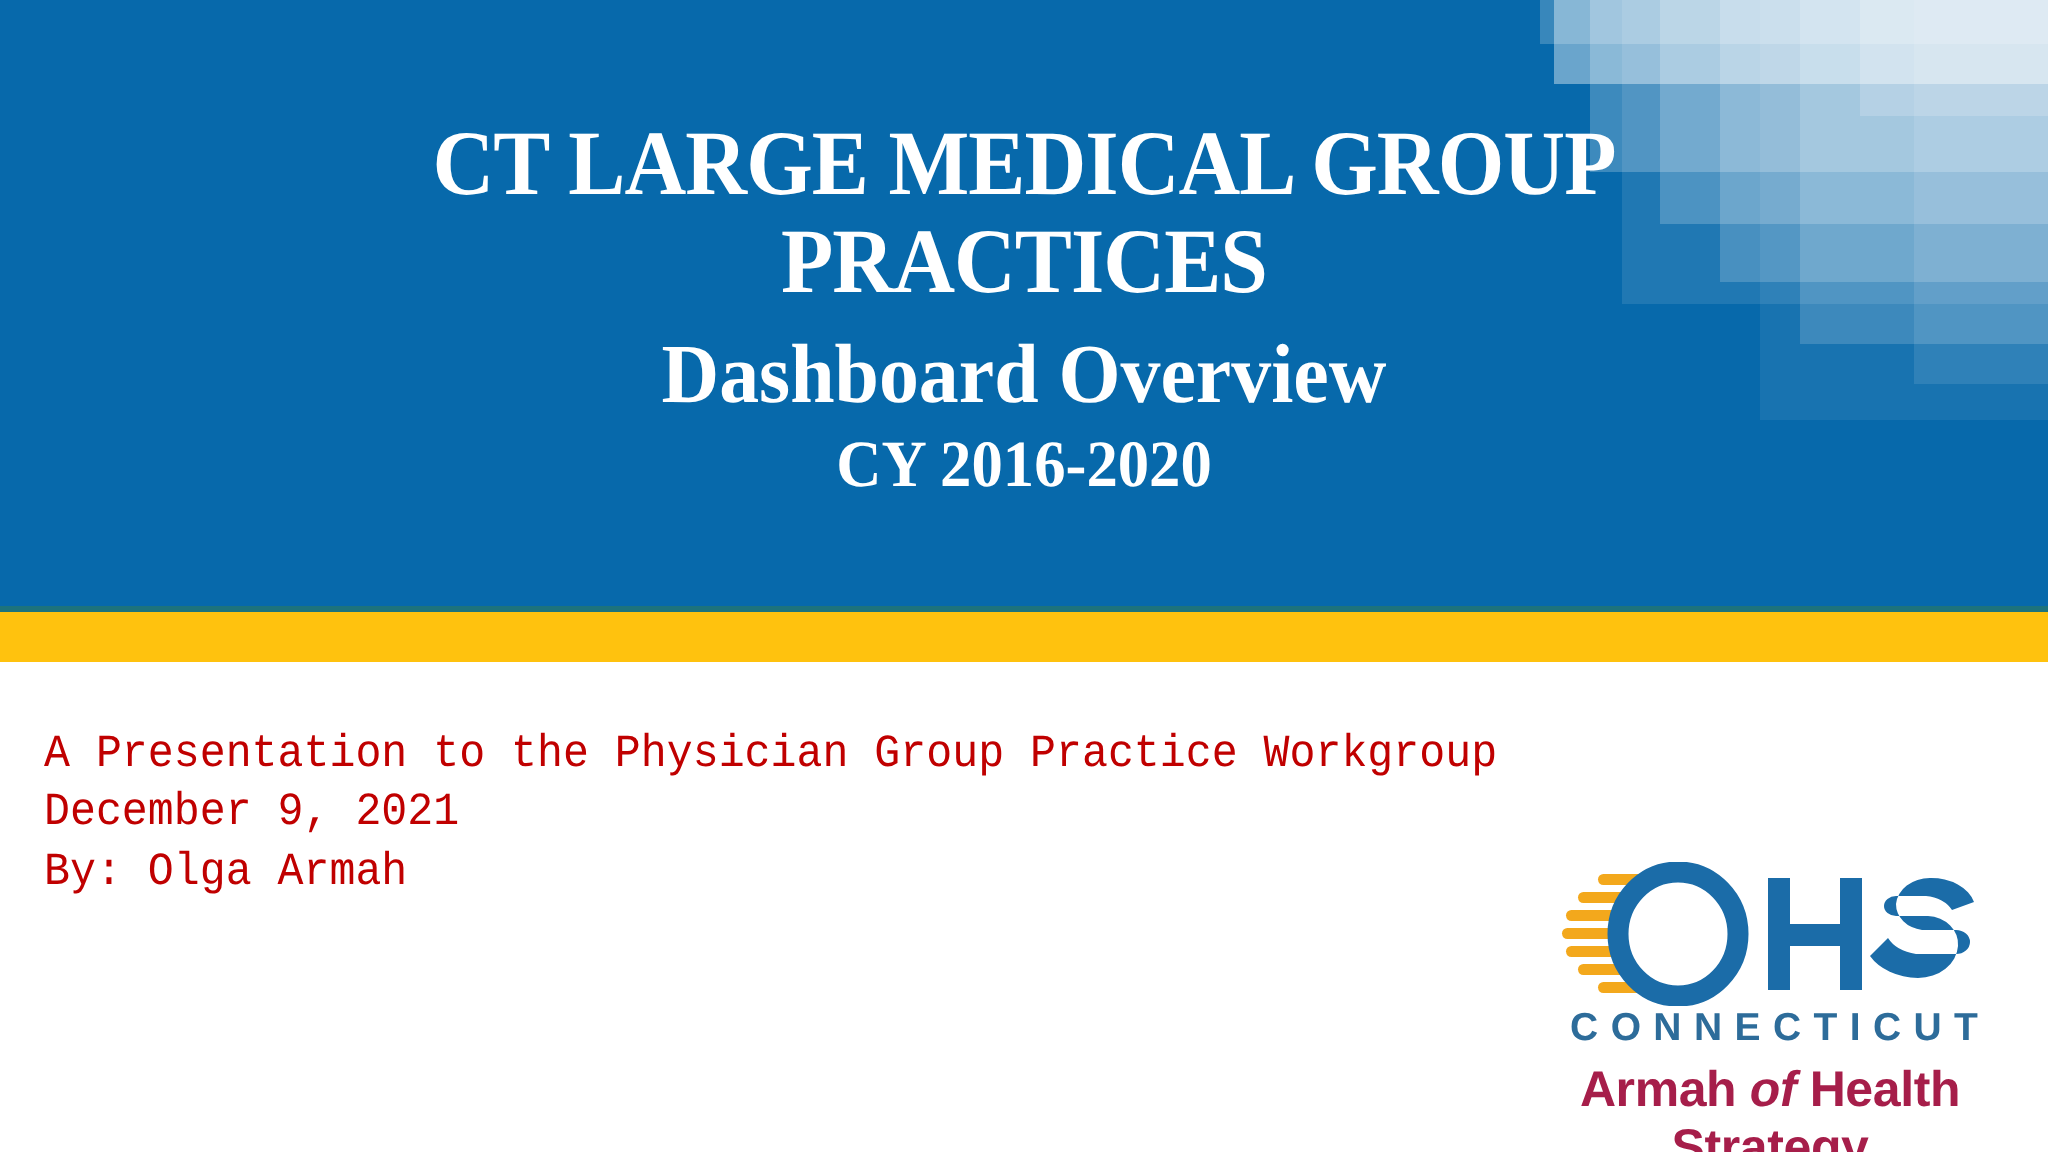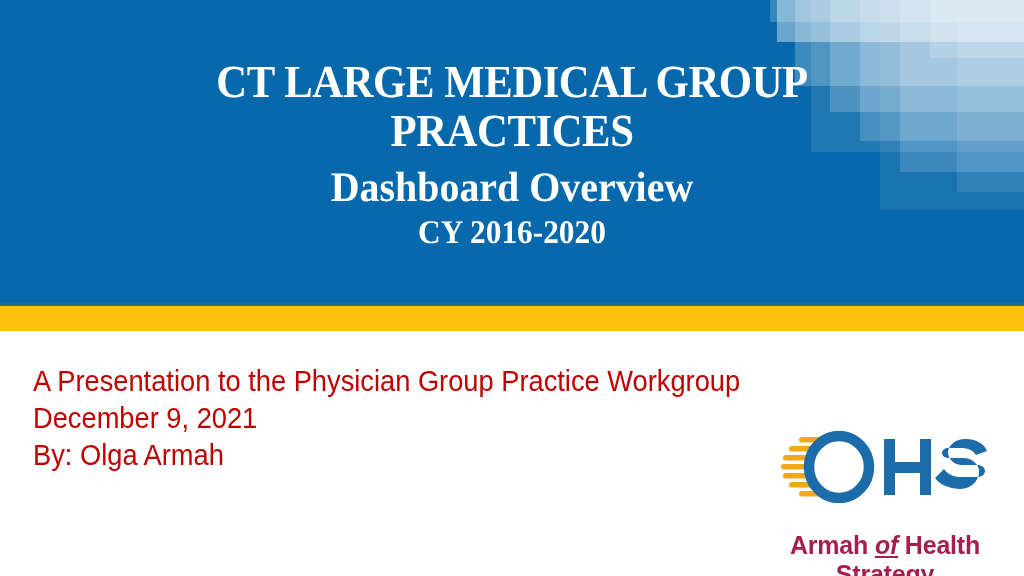--- a/index.html
+++ b/index.html
@@ -114,25 +114,25 @@
     position: absolute;
     left: 0;
     top: 331px;
     width: 1024px;
     height: 245px;
     background: #ffffff;
   }
 
   .byline {
     position: absolute;
-    left: 33px;
+    left: 22px;
     top: 32px;
     color: #C00000;
-    font-family: Liberation Sans, sans-serif;
-    font-size: 29px;
+    font-family: Liberation Mono, monospace;
+    font-size: 23px;
     line-height: 1.28;
     white-space: nowrap;
   }
   .byline div {
     transform: scaleX(0.94);
     transform-origin: left center;
   }
 
   
   .logo {
@@ -169,21 +169,20 @@
     width: 258px;
     text-align: center;
     color: #A61E4A;
     font-family: "Liberation Sans", sans-serif;
     font-weight: bold;
     font-size: 25px;
     letter-spacing: -0.2px;
   }
   .logo-office i {
     font-style: italic;
-    text-decoration: underline;
   }
 </style>
 </head>
 <body>
 
 <div id="slide">
 
   <div class="banner">
 
     <div class="deco">
@@ -251,20 +250,21 @@
                  l-9 9
                  a28 20 0 0 0 24 11
                  a20 17 0 0 0 20 -16
                  a16 14 0 0 0 -15 -15
                  h-16
                  a6 5 0 0 1 0 -10
                  h15
                  a16 12 0 0 1 13 7 z" fill="#1B6CA8"></path>
       </svg>
 
+      <div class="logo-conn">CONNECTICUT</div>
 
       <div class="logo-office">
         <span>Armah</span>
         <i>of</i>
         <span>Health Strategy</span>
       </div>
 
     </div>
   </div>
 

